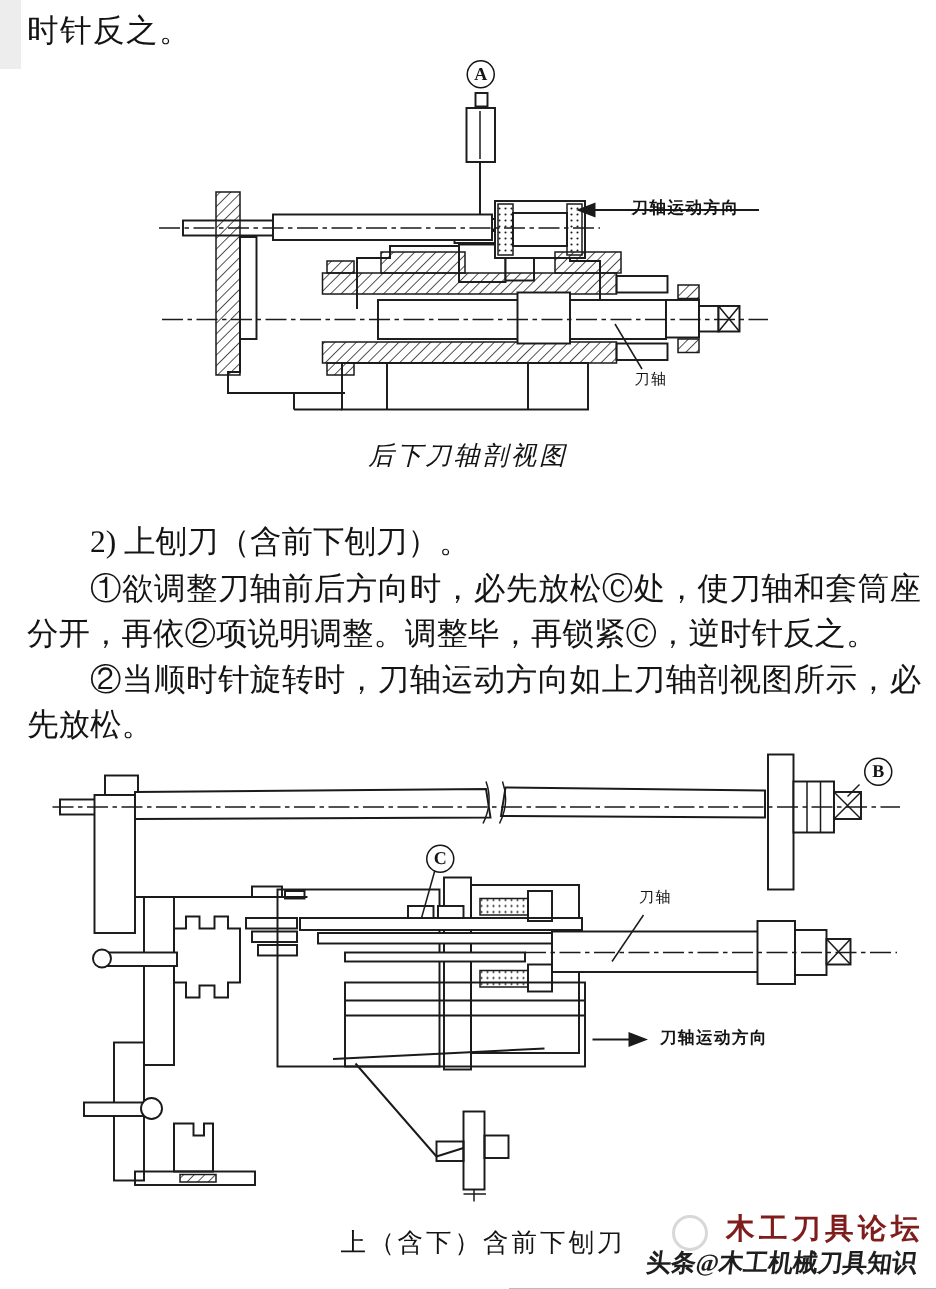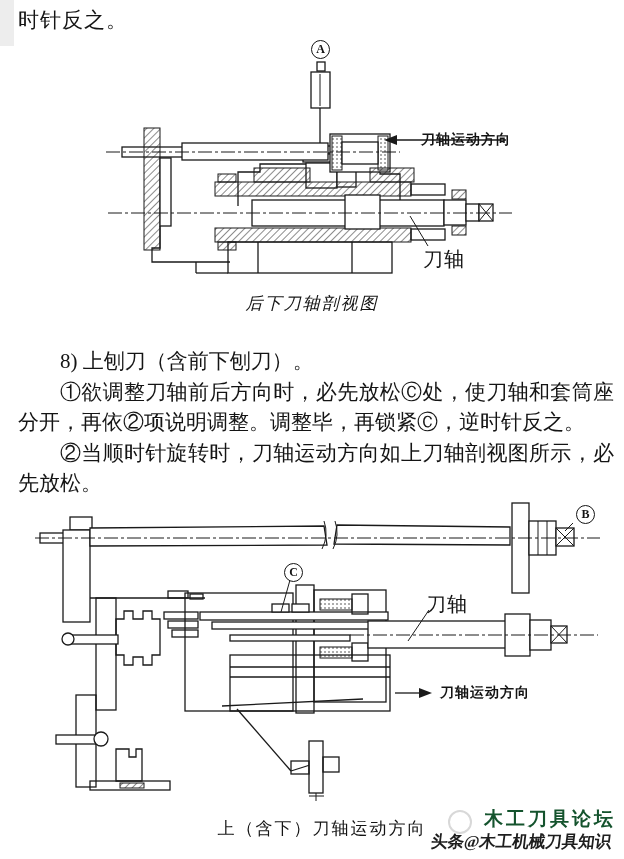--- a/index.html
+++ b/index.html
@@ -16,28 +16,28 @@
   }
   .bodytext p{margin:0;text-indent:2em;}
   .d-svg{position:absolute;left:0;}
   .svg1{top:34px;}
   .svg2{top:495px;}
   .callout{
     position:absolute;width:17px;height:17px;border:1.6px solid #141414;border-radius:50%;
     font-family:"Liberation Serif","DejaVu Serif",serif;
     font-size:12px;line-height:17px;text-align:center;font-weight:bold;background:#fff;
   }
-  .dlabel{position:absolute;font-size:20px;letter-spacing:1px;white-space:nowrap;}
-  .dlabel.motion{font-size:14px;font-weight:600;}
+  .dlabel{position:absolute;font-size:10px;letter-spacing:1px;white-space:nowrap;}
+  .dlabel.motion{font-size:11px;font-weight:600;}
   .caption{position:absolute;font-size:17px;letter-spacing:2px;text-align:center;white-space:nowrap;}
   .cap1{left:0;width:624px;top:292px;font-style:italic;}
   .cap2{left:20px;width:604px;top:817px;}
   .wm-forum{
     position:absolute;left:484px;top:806px;font-size:19px;letter-spacing:3px;
-    color:#14532d;white-space:nowrap;font-weight:bold;
+    color:#7f1d1d;white-space:nowrap;font-weight:bold;
   }
   .wm-logo{
     position:absolute;left:448px;top:810px;width:20px;height:20px;border:2px solid #d8d8d8;
     border-radius:50%;
   }
   .wm-byline{
     position:absolute;left:431px;top:831px;font-size:16.5px;font-weight:bold;color:#1e1e1e;
     white-space:nowrap;transform:skewX(-7deg);
     text-shadow:-1px 0 0 #fff,1px 0 0 #fff,0 -1px 0 #fff,0 1px 0 #fff,1px 1px 0 #fff;
   }
@@ -141,21 +141,21 @@
 
     <line class="lnthin" x1="410" y1="182" x2="428" y2="212"></line>
   </svg>
 
   <span class="callout" style="left:311px;top:40px;">A</span>
   <span class="dlabel motion" style="left:421px;top:131px;">刀轴运动方向</span>
   <span class="dlabel" style="left:423px;top:246px;">刀轴</span>
   <div class="caption cap1">后下刀轴剖视图</div>
 
   <div class="bodytext">
-    <p>8) 上刨刀（含前下刨刀）。</p>
+    <p>2) 上刨刀（含前下刨刀）。</p>
     <p>①欲调整刀轴前后方向时，必先放松Ⓒ处，使刀轴和套筒座分开，再依②项说明调整。调整毕，再锁紧Ⓒ，逆时针反之。</p>
     <p>②当顺时针旋转时，刀轴运动方向如上刀轴剖视图所示，必先放松。</p>
   </div>
 
   <svg class="d-svg svg2" width="624" height="320" viewBox="0 0 624 320">
     <defs>
       <pattern id="hatch2" width="5" height="5" patternUnits="userSpaceOnUse" patternTransform="rotate(45)">
         <line x1="0" y1="0" x2="0" y2="5" stroke="#1a1a1a" stroke-width="1"></line>
       </pattern>
       <pattern id="dots2" width="4" height="4" patternUnits="userSpaceOnUse">
@@ -245,19 +245,19 @@
     <g>
       <line class="ln" x1="395" y1="198" x2="420" y2="198"></line>
       <polygon class="arr" points="432,198 419,193 419,203"></polygon>
     </g>
   </svg>
 
   <span class="callout" style="left:576px;top:505px;">B</span>
   <span class="callout" style="left:284px;top:563px;">C</span>
   <span class="dlabel" style="left:426px;top:591px;">刀轴</span>
   <span class="dlabel motion" style="left:440px;top:684px;">刀轴运动方向</span>
-  <div class="caption cap2">上（含下）刀轴运动方向</div>
+  <div class="caption cap2">上（含下）含前下刨刀</div>
 
   <span class="wm-logo"></span>
   <span class="wm-forum">木工刀具论坛</span>
   <span class="wm-byline">头条@木工机械刀具知识</span>
 
 </div>
 
 </body></html>

